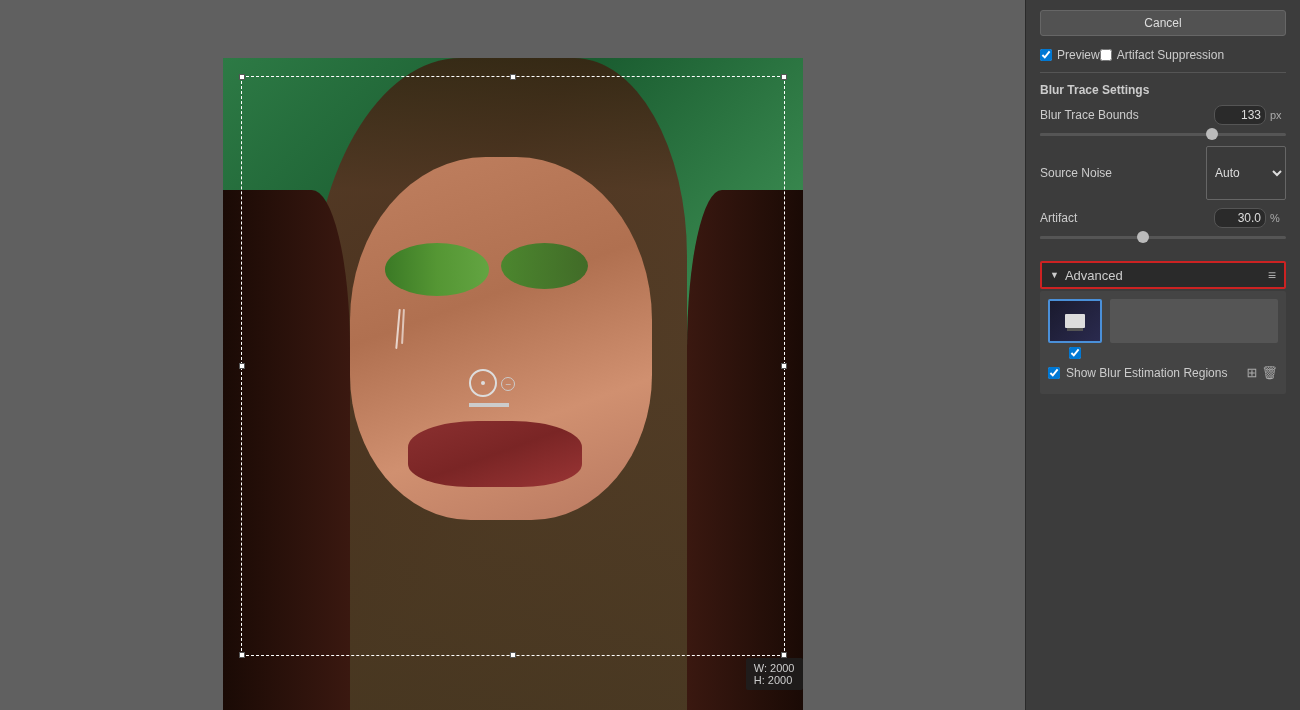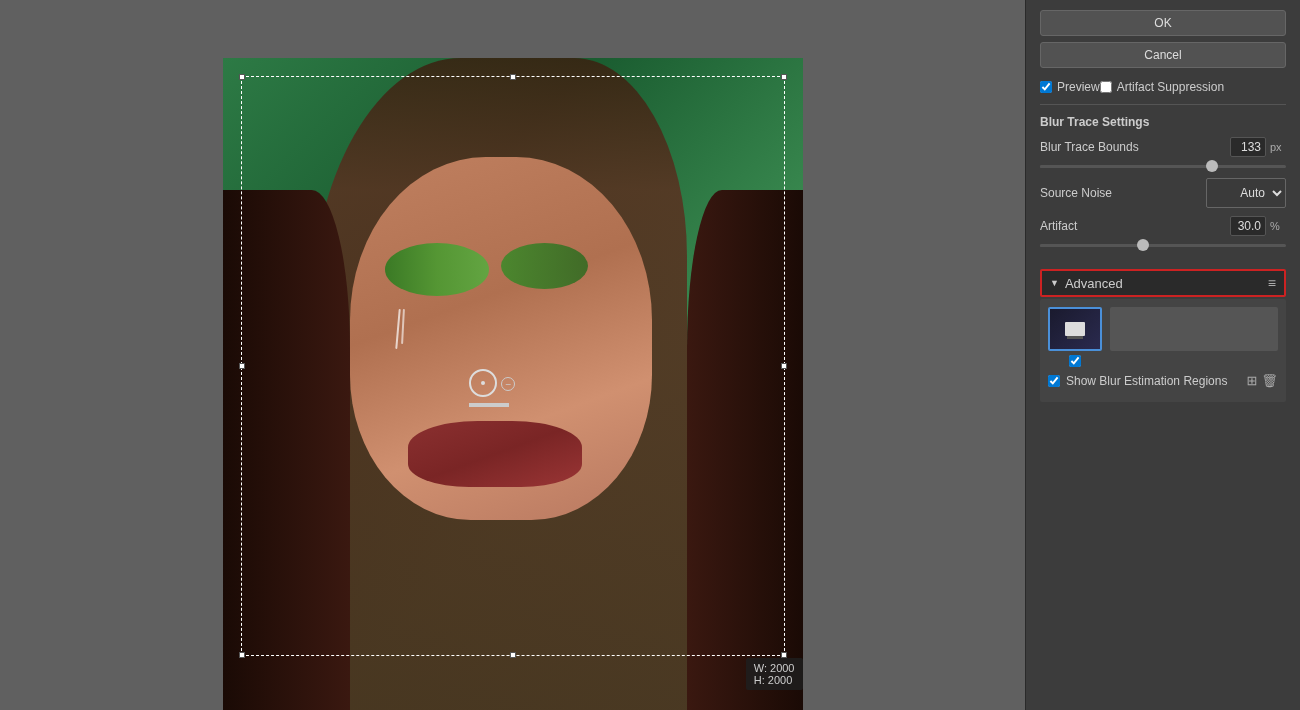--- a/index.html
+++ b/index.html
@@ -214,28 +214,28 @@
       color: #ccc;
     }
 
     .setting-value {
       display: flex;
       align-items: center;
       gap: 4px;
     }
 
     .setting-input {
-      width: 36px;
+      width: 52px;
       padding: 2px 4px;
       background: #2a2a2a;
       border: 1px solid #555;
       color: #ddd;
       font-size: 12px;
       text-align: right;
-      border-radius: 2px;
+      border-radius: 8px;
     }
 
     .setting-unit {
       font-size: 11px;
       color: #aaa;
       min-width: 16px;
     }
 
     .slider-container {
       margin-bottom: 10px;
@@ -264,25 +264,24 @@
       background: #bbb;
       border-radius: 50%;
       cursor: pointer;
     }
 
     .select-dropdown {
       background: #3a3a3a;
       border: 1px solid #666;
       color: #ddd;
       font-size: 12px;
-      padding: 6px 4px;
+      padding: 18px 4px;
       border-radius: 2px;
       cursor: pointer;
       width: 80px;
-      text-align: right;
     }
 
     
     .advanced-section {
       margin: 4px 14px 8px;
     }
 
     .advanced-header {
       display: flex;
       align-items: center;
@@ -536,21 +535,20 @@
         <div style="white-space:pre;">W: 2000
 H: 2000</div>
       </div>
     </div>
   </div>
 </div>
 
 <div class="right-panel">
 
   <div class="panel-top-buttons">
-    <div class="btn-ok">OK</div>
     <div class="btn-cancel">Cancel</div>
   </div>
 
   <div class="panel-options">
     <div class="checkbox-group">
       <input type="checkbox" checked="" id="preview-cb" style="">
       <label for="preview-cb">Preview</label>
     </div>
     <div class="checkbox-group">
       <input type="checkbox" id="artifact-cb" style="">

